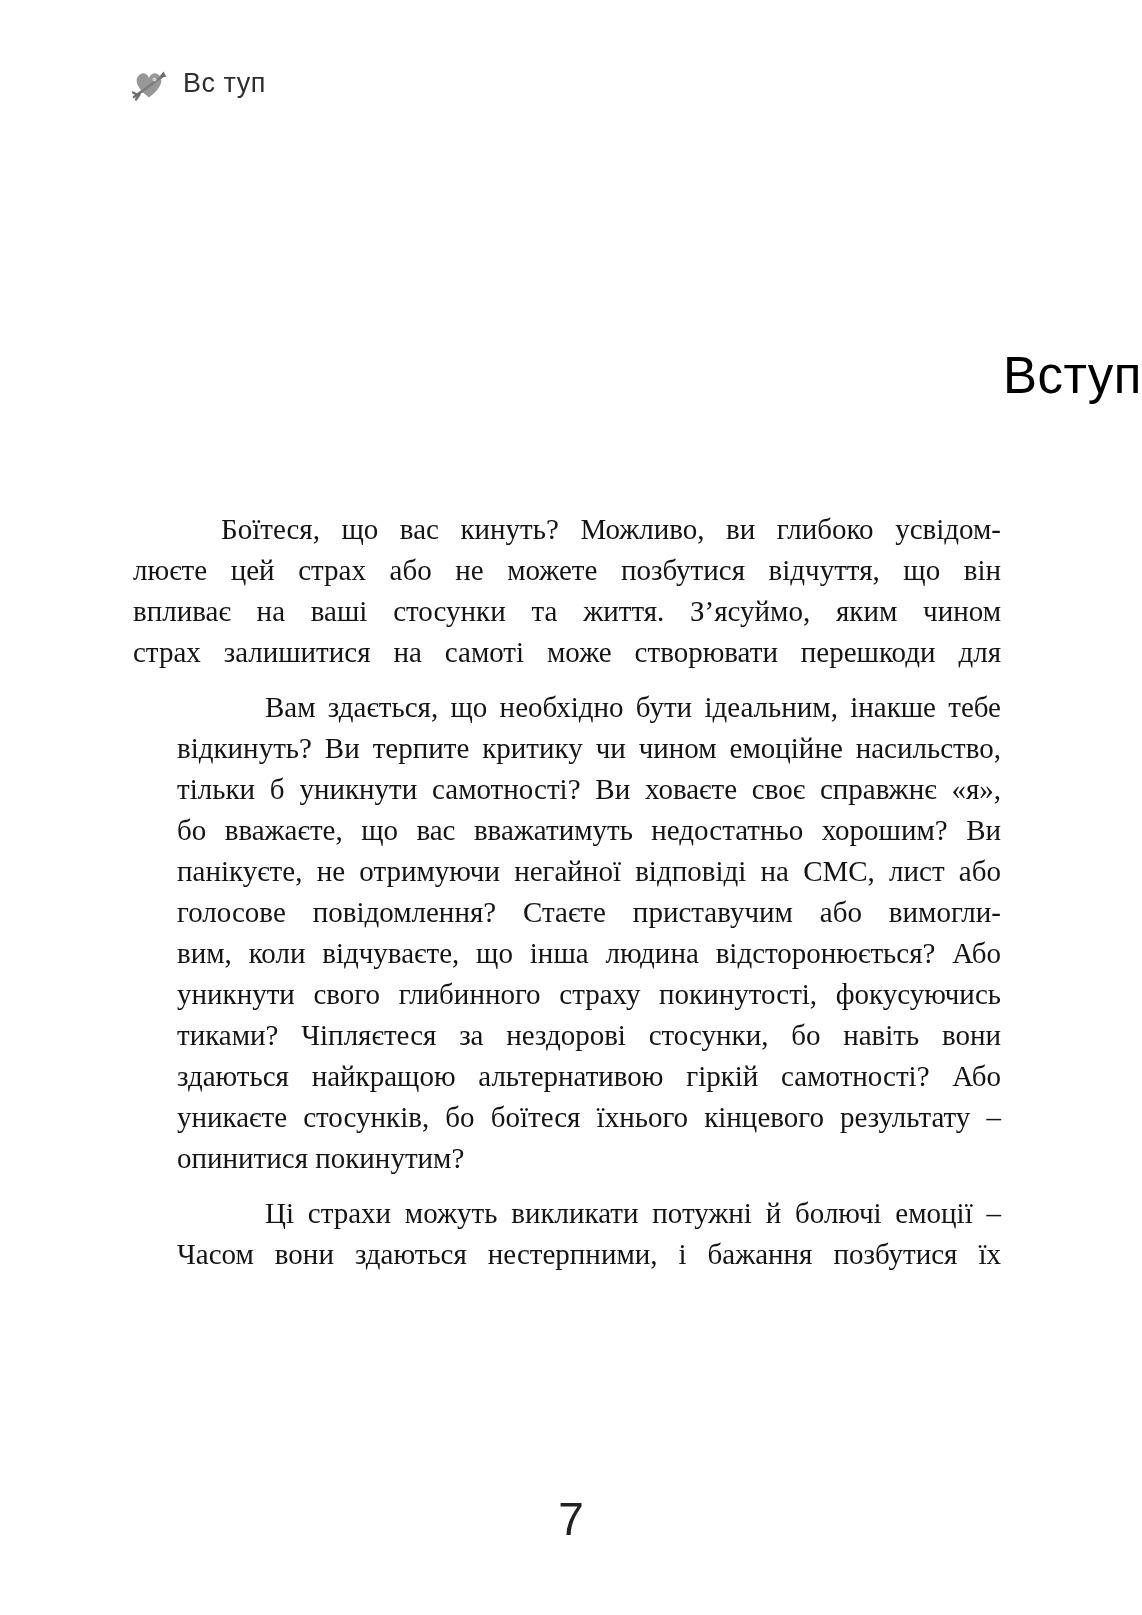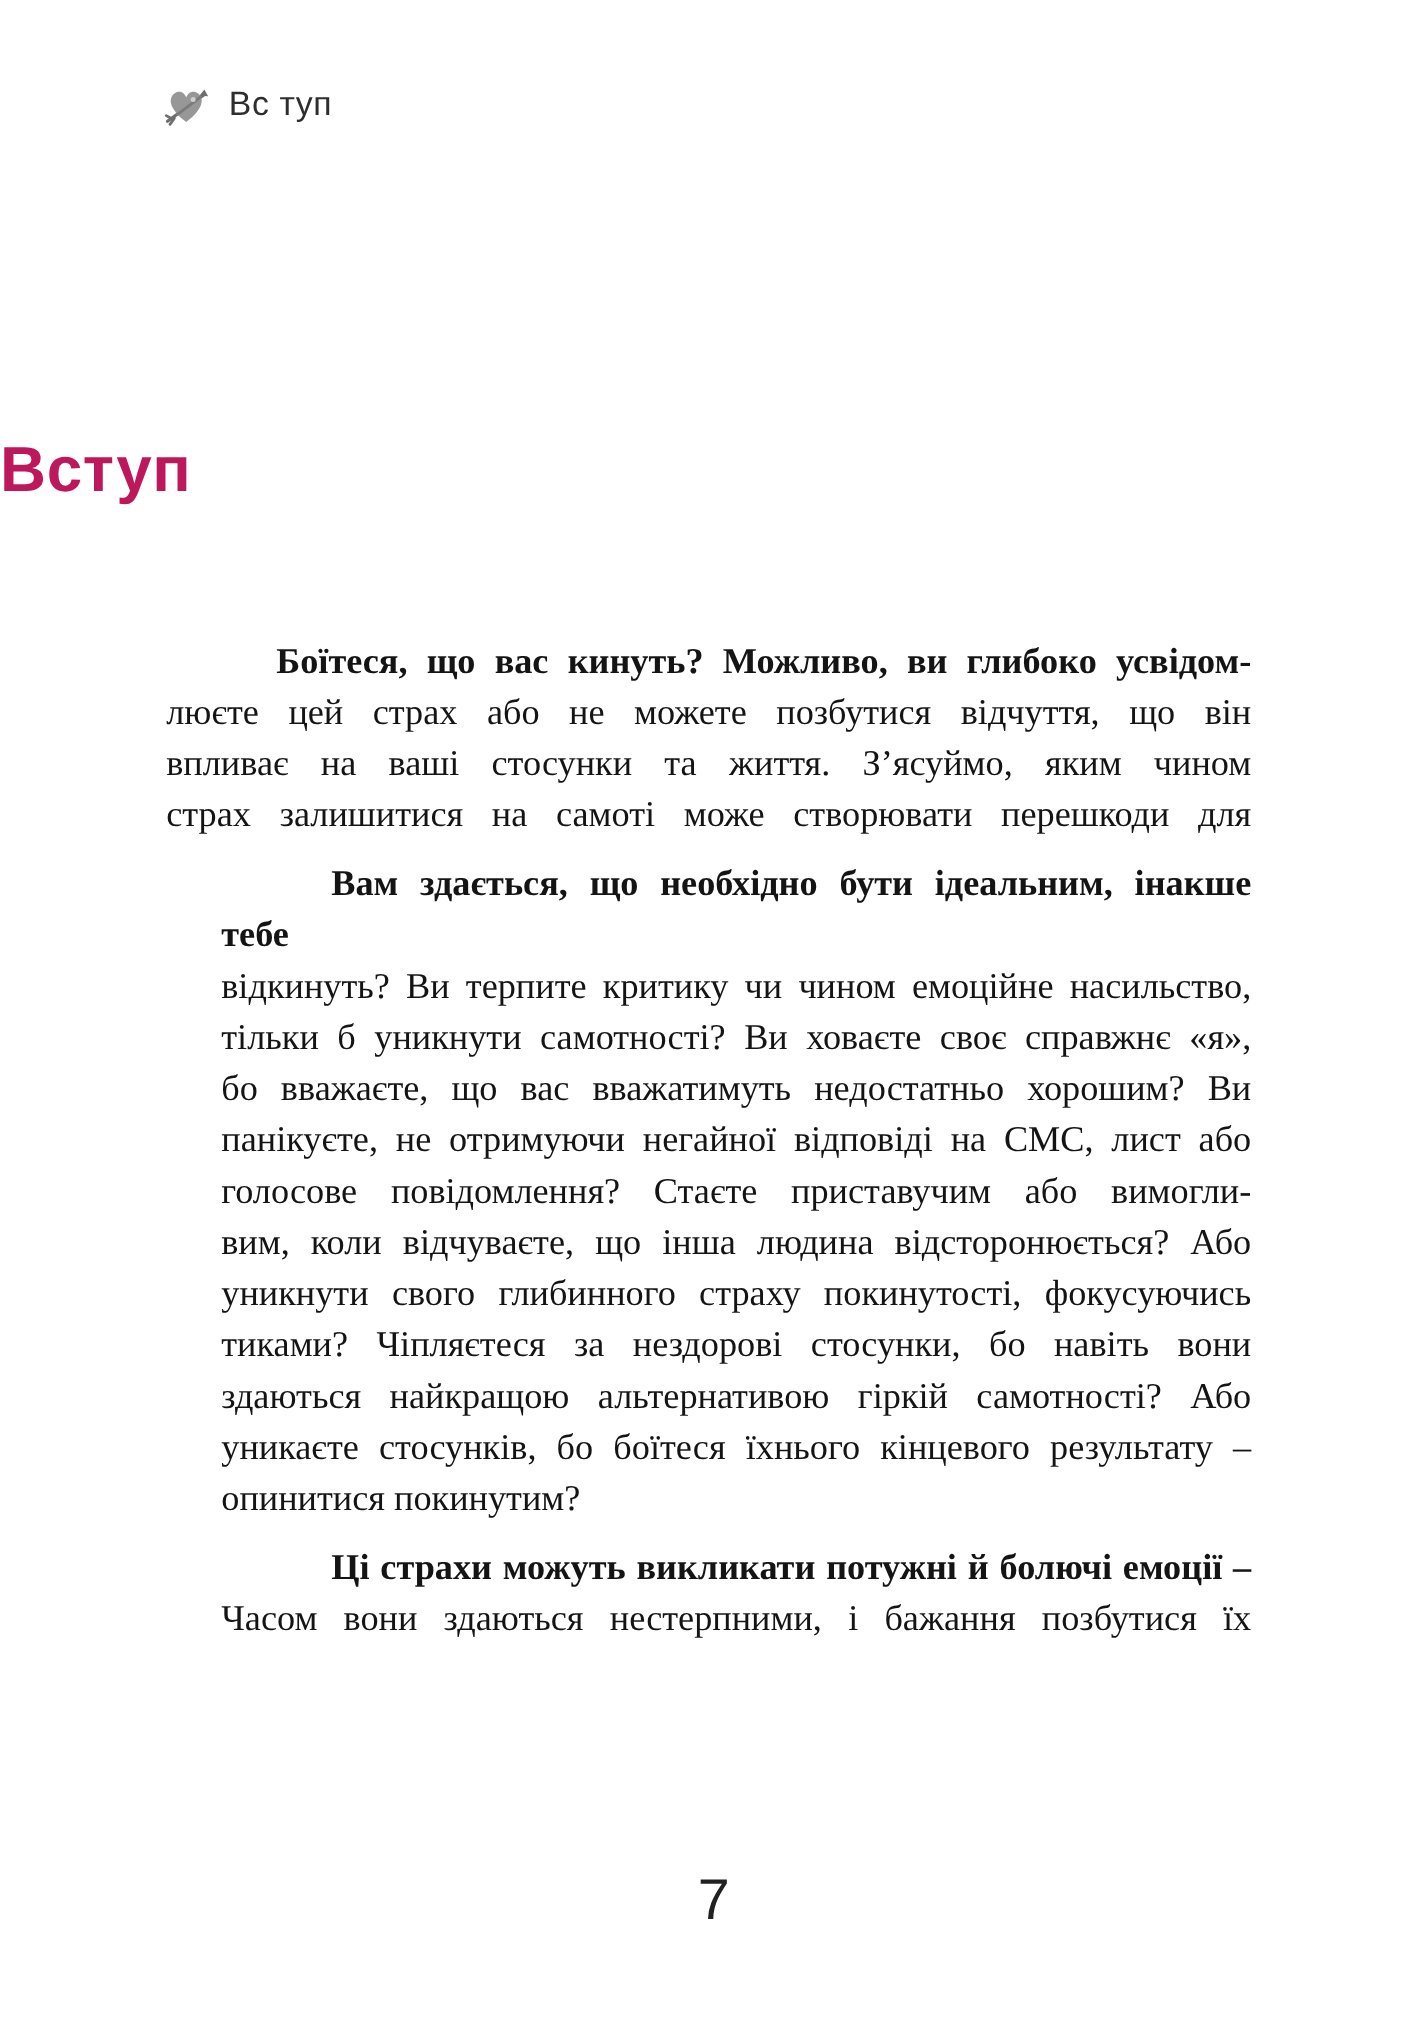--- a/index.html
+++ b/index.html
@@ -35,46 +35,46 @@
     color: #2e2e2e;
     letter-spacing: 0.5px;
   }
   
   .chapter-title {
     position: absolute;
     top: 346px;
     left: 0;
     width: 100%;
     margin: 0;
-    text-align: left;
+    text-align: right;
     font-family: "Liberation Sans", "DejaVu Sans", sans-serif;
     font-size: 51px;
-    font-weight: 700;
-    color: #be185d;
+    font-weight: 400;
+    color: #000000;
     letter-spacing: 0.5px;
   }
   
   .body-text {
     position: absolute;
     top: 509px;
     left: 133px;
     width: 868px;
     font-size: 29px;
     line-height: 41px;
     color: #141414;
   }
   .paragraph { margin: 0; }
   .paragraph + .paragraph { margin-top: 14px; margin-left: 44px; }
   .line {
     text-align: justify;
     text-align-last: justify;
     -moz-text-align-last: justify;
     white-space: normal;
   }
-  .line.indent { text-indent: 88px; font-weight: bold; }
+  .line.indent { text-indent: 88px; }
   .line.last { text-align-last: left; -moz-text-align-last: left; }
   
   .page-number {
     position: absolute;
     top: 1492px;
     left: 0;
     width: 100%;
     text-align: center;
     font-family: "Liberation Sans", "DejaVu Sans", sans-serif;
     font-size: 46px;

